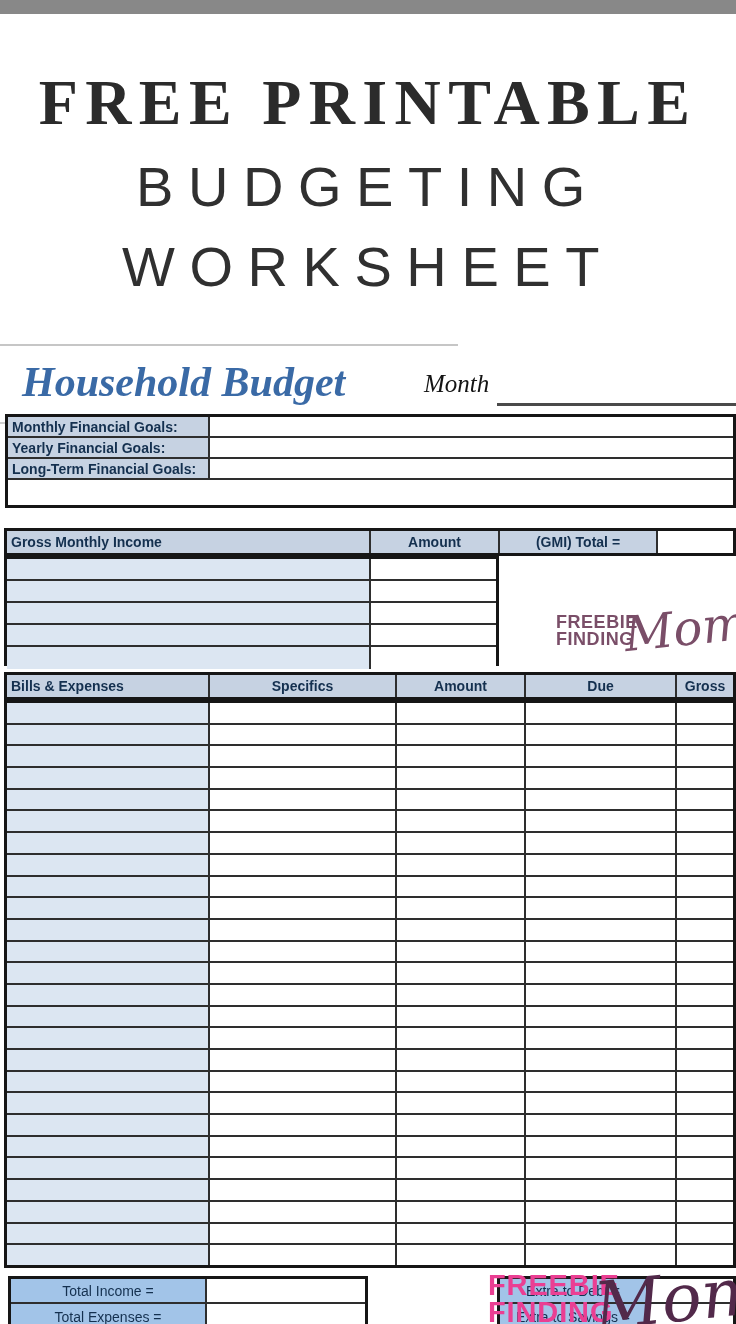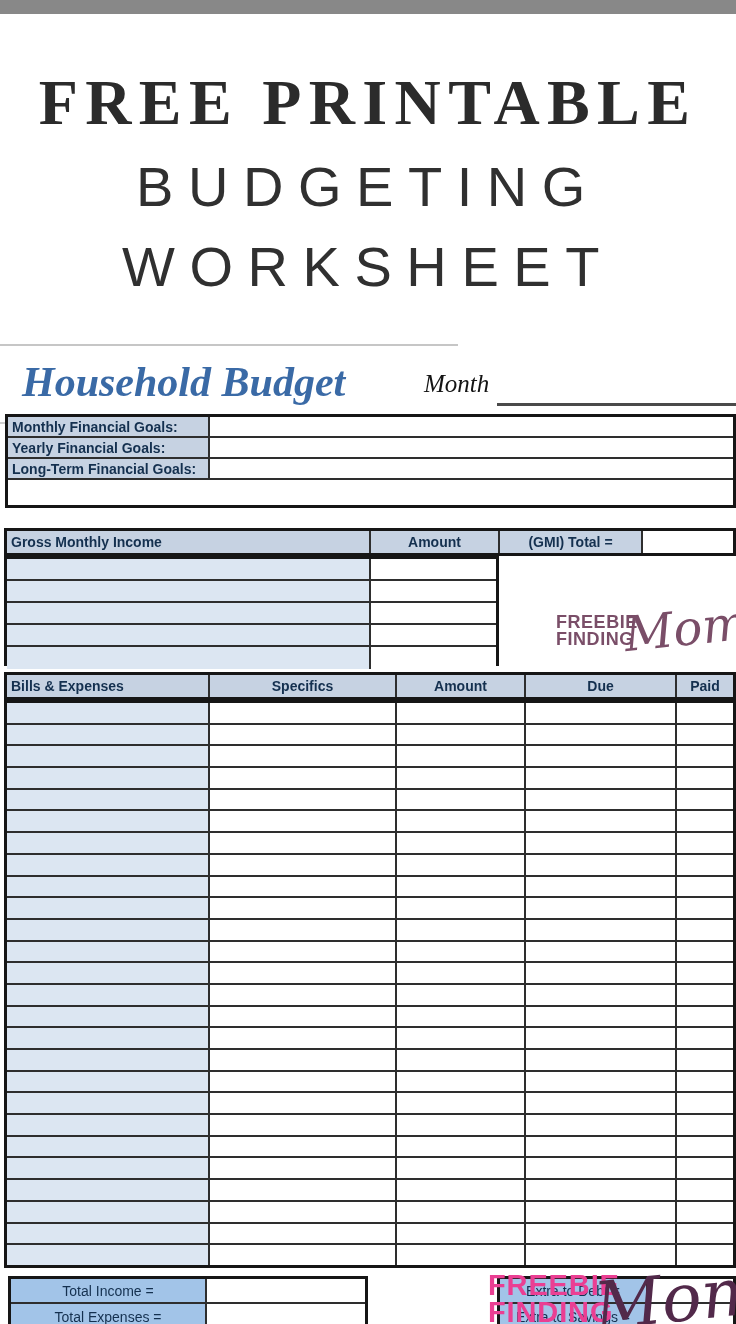--- a/index.html
+++ b/index.html
@@ -44,21 +44,21 @@
   .goals .row{height:21px}
   .goals .row.blank{height:27px}
   .goals .c-label{width:202px}
   .goals .c-value{flex:1;background:#fff}
 
   
   .gmi-head{left:4px;top:514px;width:732px;height:28px}
   .gmi-head .row{height:100%}
   .gmi-head .c1{width:364px;padding-left:4px}
   .gmi-head .c2{width:129px}
-  .gmi-head .c3{width:143px}
+  .gmi-head .c3{width:158px}
   .gmi-head .c4{flex:1;background:#fff}
   .gmi-body{left:4px;top:542px;width:495px;height:110px}
   .gmi-body .row{height:22px}
   .gmi-body .c-label{width:364px}
   .gmi-body .c-amount{flex:1;background:#fff}
 
   
   .bills-head{left:4px;top:658px;width:732px;height:28px}
   .bills-head .row{height:100%}
   .bills-body{left:4px;top:686px;width:732px;height:568px;display:flex;flex-direction:column}
@@ -157,21 +157,21 @@
   <div class="logo logo-mid">
     <span class="logo-stack"><span>FREEBIE</span><br><span>FINDING</span></span><span class="logo-script">Mom</span>
   </div>
 
   <div class="tbl bills-head">
     <div class="row">
       <div class="cell hdrc w1">Bills &amp; Expenses</div>
       <div class="cell hdrc w2 ctr">Specifics</div>
       <div class="cell hdrc w3 ctr">Amount</div>
       <div class="cell hdrc w4 ctr">Due</div>
-      <div class="cell hdrc w5 ctr">Paid</div>
+      <div class="cell hdrc w5 ctr">Gross</div>
     </div>
   </div>
 
   <div class="tbl bills-body">
       <div class="row">
         <div class="cell blue w1"></div>
         <div class="cell w2"></div>
         <div class="cell w3"></div>
         <div class="cell w4"></div>
         <div class="cell w5"></div>

